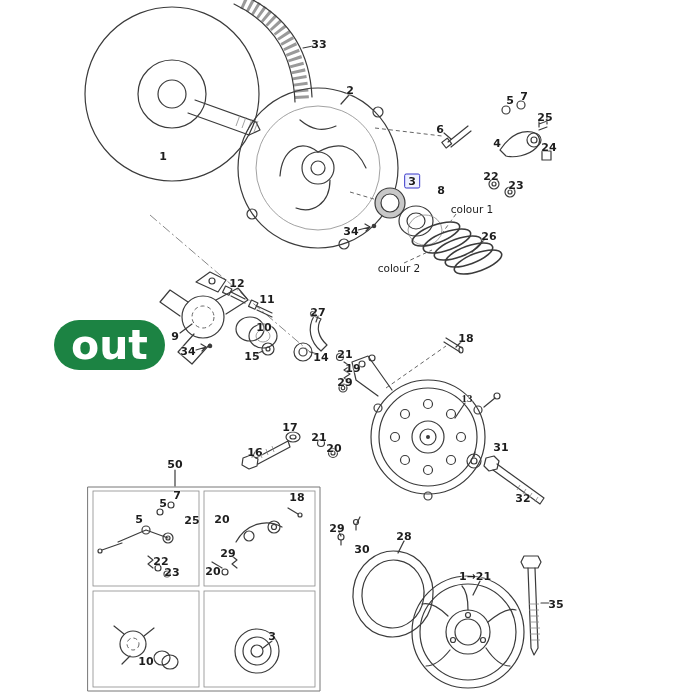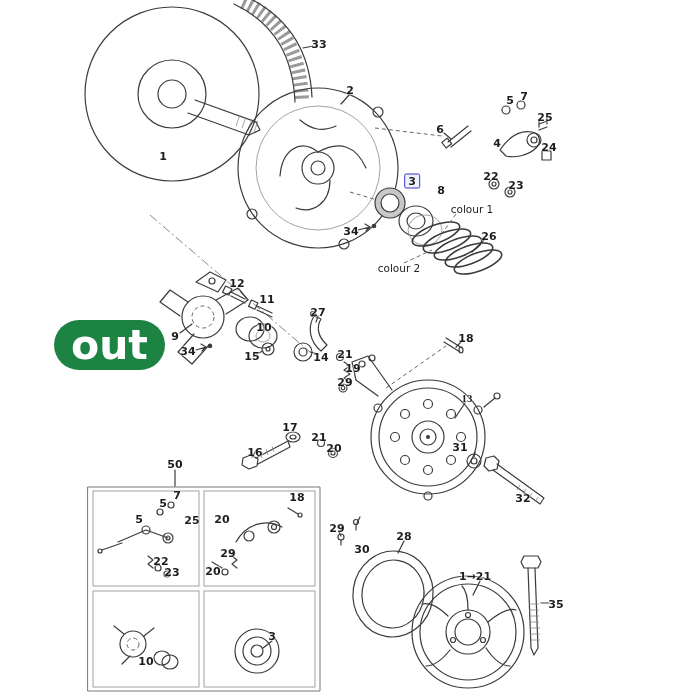--- a/index.html
+++ b/index.html
@@ -346,21 +346,21 @@
       <span class="part-label" style="left: 321px; top: 357px;">14</span>
       <span class="part-label" style="left: 345px; top: 354px;">21</span>
       <span class="part-label" style="left: 353px; top: 368px;">19</span>
       <span class="part-label" style="left: 345px; top: 382px;">29</span>
       <span class="part-label" style="left: 466px; top: 338px;">18</span>
       <span class="part-label" style="left: 467px; top: 398px; font-family: Liberation Serif, serif;">13</span>
       <span class="part-label" style="left: 290px; top: 427px;">17</span>
       <span class="part-label" style="left: 255px; top: 452px;">16</span>
       <span class="part-label" style="left: 319px; top: 437px;">21</span>
       <span class="part-label" style="left: 334px; top: 448px;">20</span>
-      <span class="part-label" style="left: 460px; top: 447px;">31</span>
+      <span class="part-label" style="left: 501px; top: 447px;">31</span>
       <span class="part-label" style="left: 523px; top: 498px;">32</span>
       <span class="part-label" style="left: 175px; top: 464px;">50</span>
       <span class="part-label" style="left: 177px; top: 495px;">7</span>
       <span class="part-label" style="left: 163px; top: 503px;">5</span>
       <span class="part-label" style="left: 139px; top: 519px;">5</span>
       <span class="part-label" style="left: 192px; top: 520px;">25</span>
       <span class="part-label" style="left: 161px; top: 561px;">22</span>
       <span class="part-label" style="left: 172px; top: 572px;">23</span>
       <span class="part-label" style="left: 297px; top: 497px;">18</span>
       <span class="part-label" style="left: 222px; top: 519px;">20</span>

